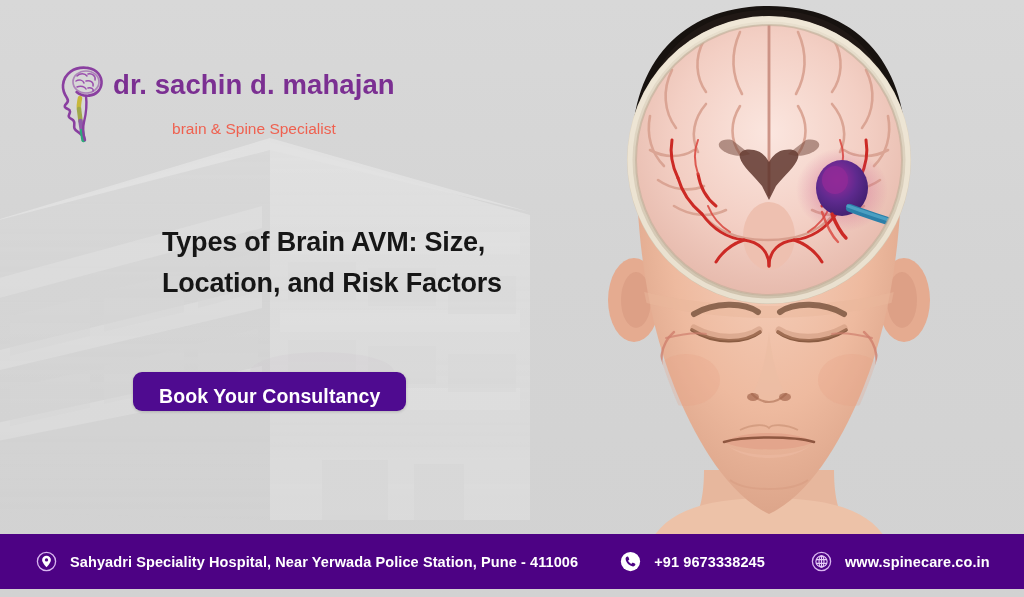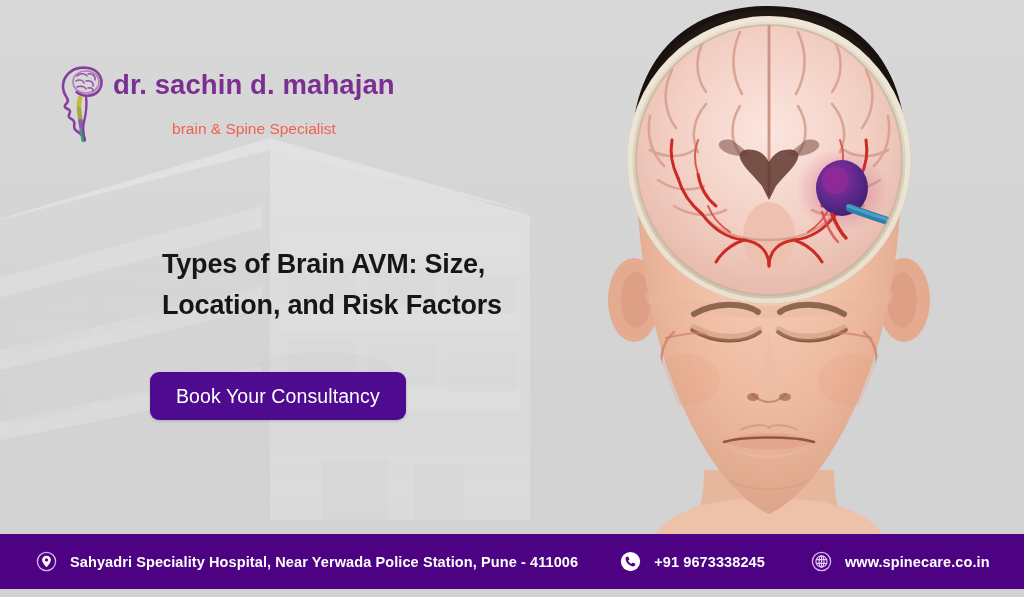--- a/index.html
+++ b/index.html
@@ -49,34 +49,33 @@
   }
 
   
   .headline {
     position:absolute;
     left:162px; top:222px;
     width:400px;
     font-size:27px; font-weight:700;
     color:#161616; line-height:1.52;
     letter-spacing:-.2px;
-    margin-top:22px;
   }
 
   
   .cta {
     position:absolute;
-    left:150px; top:372px;
+    left:133px; top:372px;
     background:#4f0b90;
     color:#ffffff;
     border:none;
     border-radius:9px;
-    padding:13px 26px 12px;
+    padding:13px 26px 3px;
     font-family:"Liberation Sans", sans-serif;
-    font-size:19.5px; font-weight:400;
+    font-size:19.5px; font-weight:700;
     letter-spacing:.1px;
     cursor:pointer;
     box-shadow:0 1px 3px rgba(0,0,0,.18);
   }
 
   
   .hero {
     position:absolute;
     right:40px; top:0;
     width:430px; height:545px;

